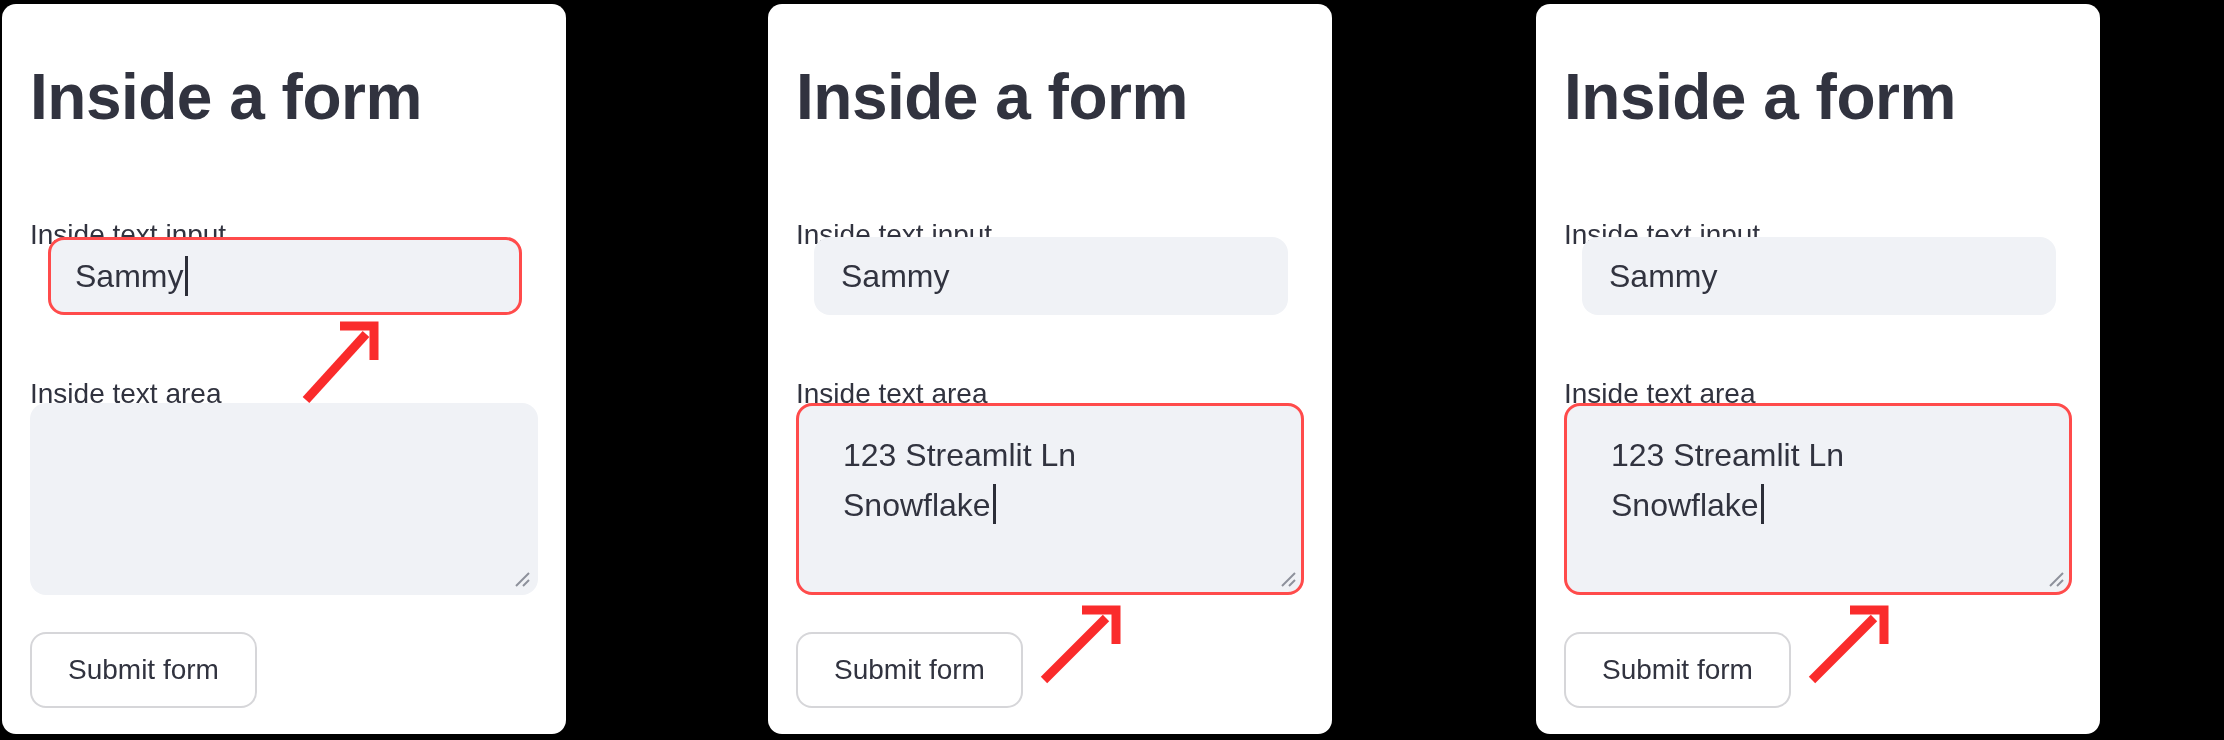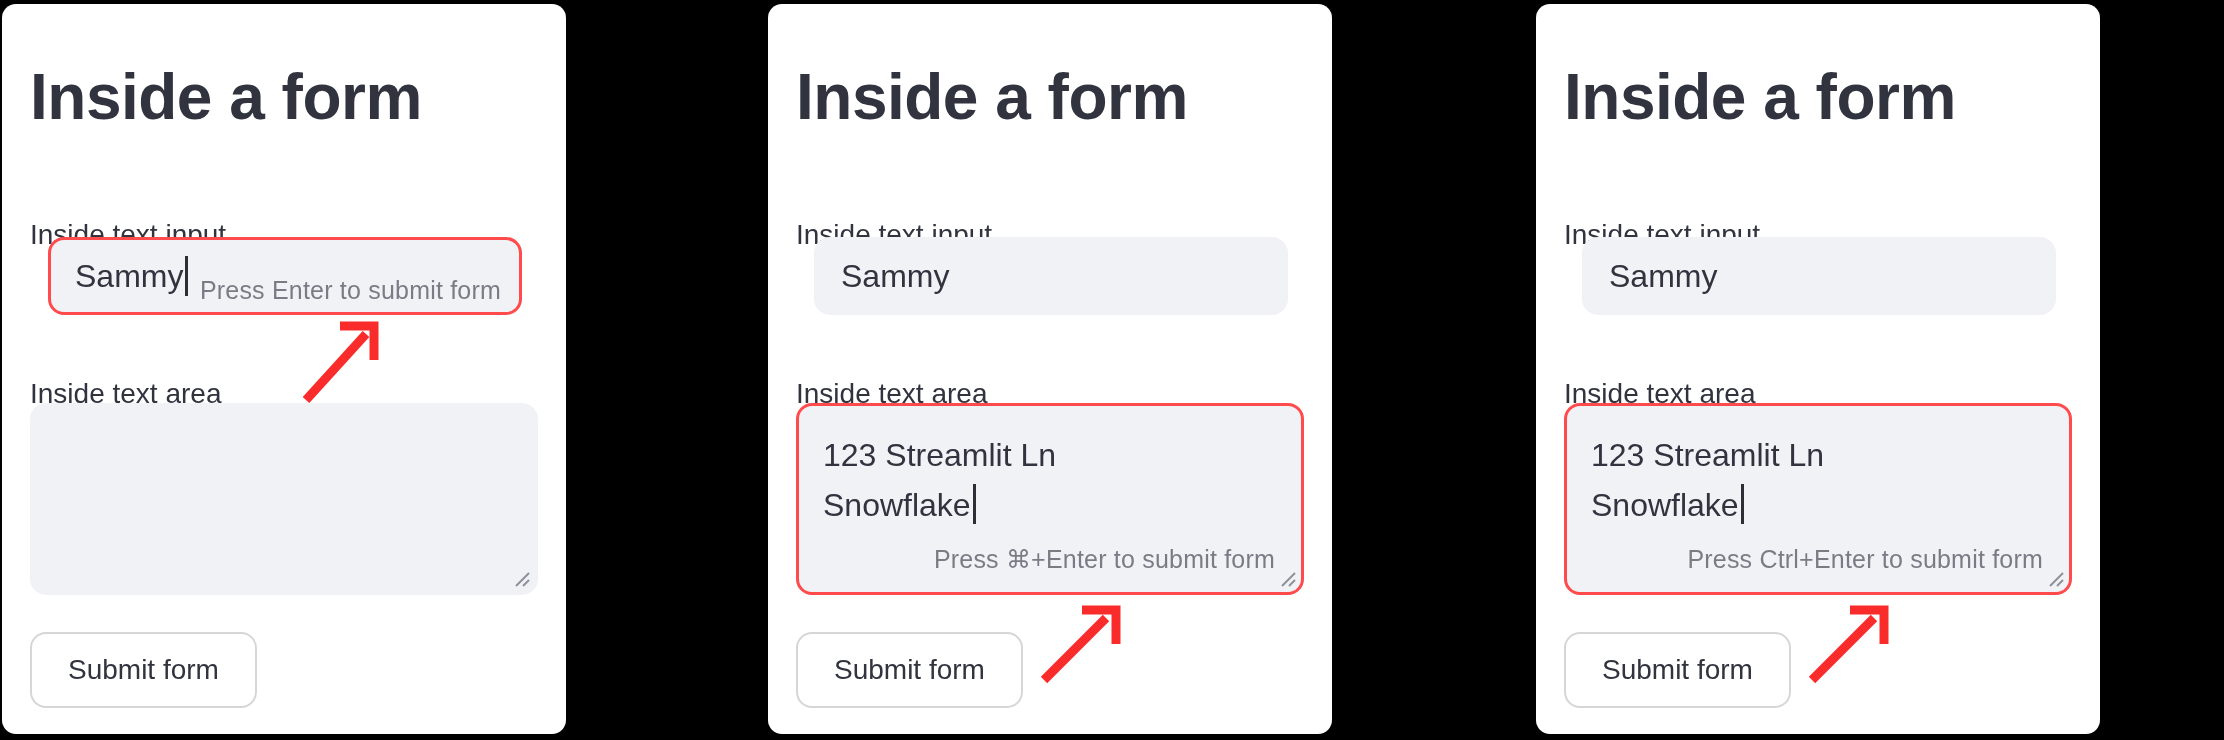--- a/index.html
+++ b/index.html
@@ -37,21 +37,21 @@
   .label-area{top:346px;margin-top:24px;}
 
   .text-input{
     position:absolute;left:28px;right:44px;top:233px;height:78px;
     background:var(--widget-bg);border:3px solid transparent;border-radius:16px;
     display:flex;align-items:center;padding:0 24px;font-size:32px;margin-left:18px;
   }
   .text-area{
     position:absolute;left:28px;right:28px;top:399px;height:192px;
     background:var(--widget-bg);border:3px solid transparent;border-radius:16px;
-    padding:24px 24px;font-size:32px;line-height:50px;
+    padding:24px 44px;font-size:32px;line-height:50px;
   }
   .focused{border-color:var(--focus-red);}
 
   .caret{
     display:inline-block;width:3px;height:40px;background:#2c2e38;
     margin-left:2px;vertical-align:-8px;
   }
   .ta-line{white-space:pre;}
   .hint{
     position:absolute;right:18px;bottom:7px;
@@ -80,21 +80,20 @@
 </head>
 <body>
 
 <section class="panel p1">
   <h1 class="heading">Inside a form</h1>
 
   <div class="field-label label-input">Inside text input</div>
   <div class="text-input focused">
     <span>Sammy</span>
       <span class="caret"></span>
-    <span class="hint">Press Enter to submit form</span>
   </div>
 
   <div class="field-label label-area">Inside text area</div>
   <div class="text-area">
     <svg class="resize-handle rh" width="18" height="18">
       <line x1="4" y1="17" x2="17" y2="4"></line>
       <line x1="11" y1="17" x2="17" y2="11"></line>
     </svg>
   </div>
 
@@ -111,21 +110,20 @@
 
   <div class="field-label label-input">Inside text input</div>
   <div class="text-input">
     <span>Sammy</span>
   </div>
 
   <div class="field-label label-area">Inside text area</div>
   <div class="text-area focused">
     <div class="ta-line">123 Streamlit Ln</div>
     <div class="ta-line"><span>Snowflake</span><span class="caret"></span></div>
-    <span class="hint">Press ⌘+Enter to submit form</span>
     <svg class="resize-handle rh" width="18" height="18">
       <line x1="4" y1="17" x2="17" y2="4"></line>
       <line x1="11" y1="17" x2="17" y2="11"></line>
     </svg>
   </div>
 
   <button class="submit-btn">Submit form</button>
 
   <svg class="arrow" viewBox="0 0 686 730">
     <line x1="276" y1="676" x2="338" y2="614"></line>
@@ -138,21 +136,20 @@
 
   <div class="field-label label-input">Inside text input</div>
   <div class="text-input">
     <span>Sammy</span>
   </div>
 
   <div class="field-label label-area">Inside text area</div>
   <div class="text-area focused">
     <div class="ta-line">123 Streamlit Ln</div>
     <div class="ta-line"><span>Snowflake</span><span class="caret"></span></div>
-    <span class="hint">Press Ctrl+Enter to submit form</span>
     <svg class="resize-handle rh" width="18" height="18">
       <line x1="4" y1="17" x2="17" y2="4"></line>
       <line x1="11" y1="17" x2="17" y2="11"></line>
     </svg>
   </div>
 
   <button class="submit-btn">Submit form</button>
 
   <svg class="arrow" viewBox="0 0 686 730">
     <line x1="276" y1="676" x2="338" y2="614"></line>

